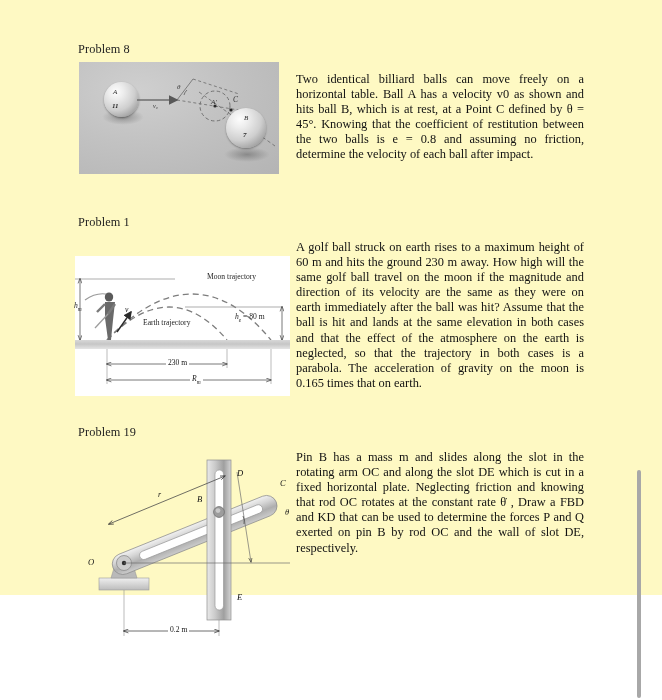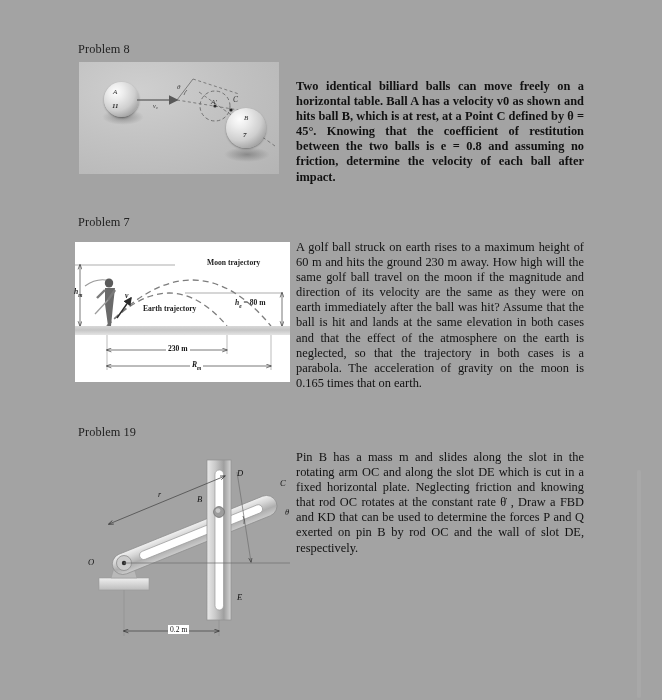--- a/index.html
+++ b/index.html
@@ -13,22 +13,22 @@
     position: relative;
     overflow: hidden;
     font-family: "Liberation Serif", "DejaVu Serif", serif;
     color: #1a1a1a;
   }
 
   .page {
     position: absolute;
     left: 0; top: 0;
     width: 662px;
-    height: 700px;
-    background: #a3a3a3;
+    height: 595px;
+    background: #fef9c3;
   }
 
   
   .problem-heading {
     position: absolute;
     font-size: 12.3px;
     letter-spacing: .1px;
     color: #222;
     white-space: nowrap;
   }
@@ -197,25 +197,25 @@
         <span class="ballnum" style="left:17px; top:23px; font-weight:bold;">7</span>
       </div>
 
       <span class="vel-label" style="left:74px; top:41px;">v₀</span>
       <span class="vel-label" style="left:98px; top:21px; font-size:7px;">θ</span>
       <span class="vel-label" style="left:132px; top:36px; font-size:7px;">A'</span>
       <span class="vel-label" style="left:154px; top:33px; font-size:7.5px;">C</span>
     </div>
   </div>
 
-  <div class="prose" style="left:296px; top:79px; width:288px;font-weight:bold;">Two identical billiard balls can move freely on a horizontal table. Ball  A has a velocity v0 as shown and hits ball B, which is at rest, at a Point C defined by θ = 45°. Knowing that the coefficient of restitution between the two balls is e = 0.8 and assuming no friction, determine the velocity of each ball after impact.</div>
-
-  <div class="problem-heading" style="left:78px; top:215px;">Problem 7</div>
-
-  <div class="fig" style="left:75px; top:242px;font-weight:bold;">
+  <div class="prose" style="left:296px; top:72px; width:288px;">Two identical billiard balls can move freely on a horizontal table. Ball  A has a velocity v0 as shown and hits ball B, which is at rest, at a Point C defined by θ = 45°. Knowing that the coefficient of restitution between the two balls is e = 0.8 and assuming no friction, determine the velocity of each ball after impact.</div>
+
+  <div class="problem-heading" style="left:78px; top:215px;">Problem 1</div>
+
+  <div class="fig" style="left:75px; top:256px;">
     <div class="golf-fig">
 
       <svg width="215" height="140" style="position:absolute; left:0; top:0;">
         <defs>
           <marker id="dimArrow" markerWidth="7" markerHeight="7" refX="6" refY="3" orient="auto">
             <path d="M0,0.6 L6.5,3 L0,5.4" fill="none" stroke="#444" stroke-width="0.9"></path>
           </marker>
           <marker id="dimArrowR" markerWidth="7" markerHeight="7" refX="1" refY="3" orient="auto">
             <path d="M6.5,0.6 L0,3 L6.5,5.4" fill="none" stroke="#444" stroke-width="0.9"></path>
           </marker>

